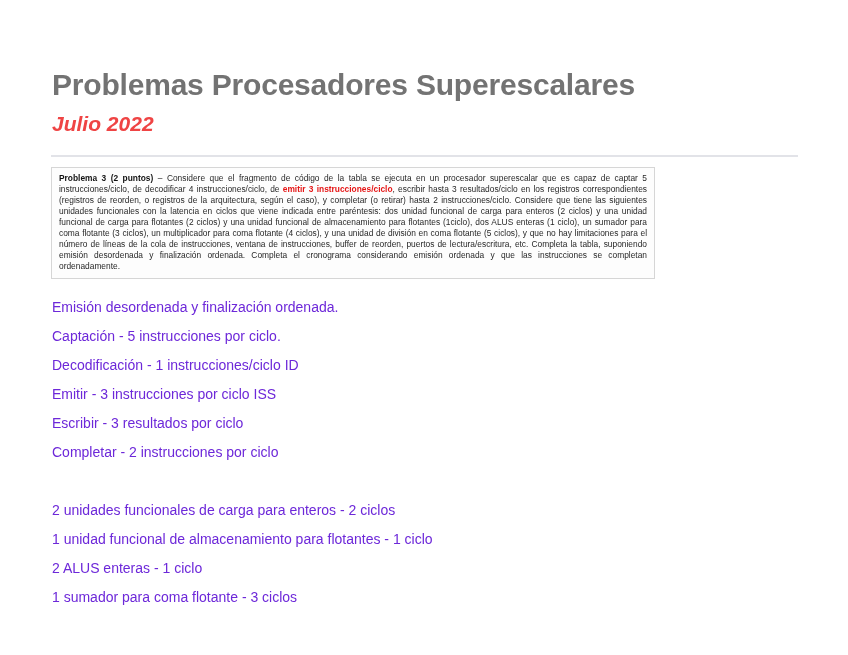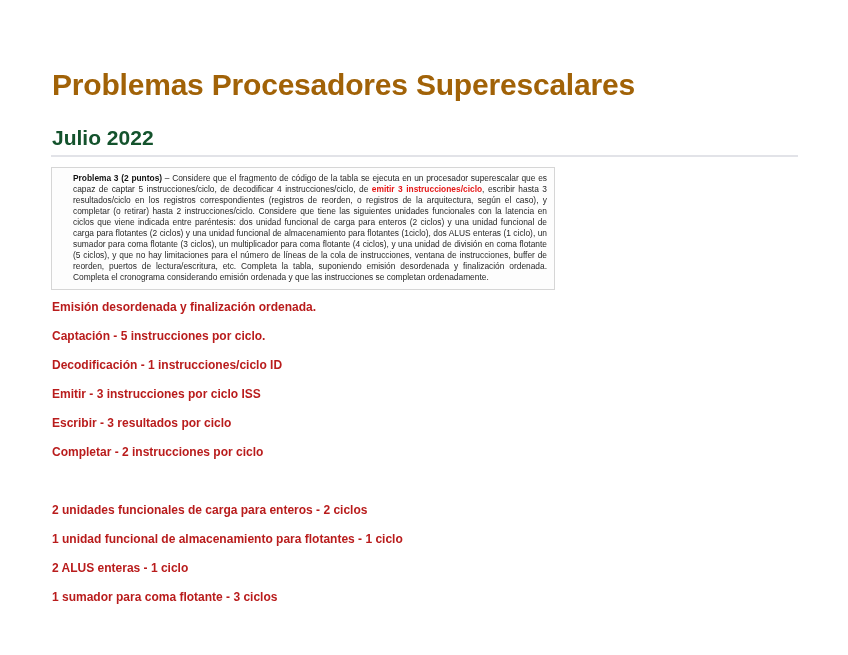--- a/index.html
+++ b/index.html
@@ -26,55 +26,56 @@
   
   .title-block {
     position: absolute;
     left: 52px;
     top: 68px;
     width: 760px;
   }
   .slide-title {
     font-size: 30px;
     font-weight: bold;
-    color: #a16207;
+    color: #737373;
     letter-spacing: -0.2px;
     line-height: 1.15;
     margin: 0;
     white-space: nowrap;
   }
   .slide-subtitle {
     font-size: 21px;
     font-weight: bold;
-    color: #14532d;
+    color: #ef4444;
     line-height: 1.2;
-    margin: 22px 0 0 0;
+    margin: 8px 0 0 0;
     white-space: nowrap;
+    font-style: italic;
   }
 
   
   .divider {
     position: absolute;
     left: 51px;
     top: 155px;
     width: 747px;
     height: 2px;
     background: #E2E3E8;
   }
 
   
   .scan-figure {
     position: absolute;
     left: 51px;
     top: 167px;
-    width: 504px;
+    width: 604px;
     box-sizing: border-box;
     border: 1px solid #D6D6D6;
     background: #FDFDFD;
-    padding: 5px 7px 6px 21px;
+    padding: 5px 7px 6px 7px;
   }
   .scan-text {
     font-family: "Liberation Sans", sans-serif;
     font-size: 8.4px;
     line-height: 11.05px;
     color: #2B2B2B;
     text-align: justify;
     
     filter: blur(0.28px) contrast(1.22);
     opacity: 0.93;
@@ -89,25 +90,24 @@
   }
 
   
   .body-text {
     position: absolute;
     left: 52px;
     top: 293px;
     width: 760px;
   }
   .body-line {
-    font-size: 12px;
-    color: #b91c1c;
+    font-size: 14px;
+    color: #6d28d9;
     line-height: 29px;
     white-space: nowrap;
-    font-weight: bold;
   }
   .body-gap {
     height: 29px;
   }
 </style>
 </head>
 <body>
 
 <div class="slide">
 

